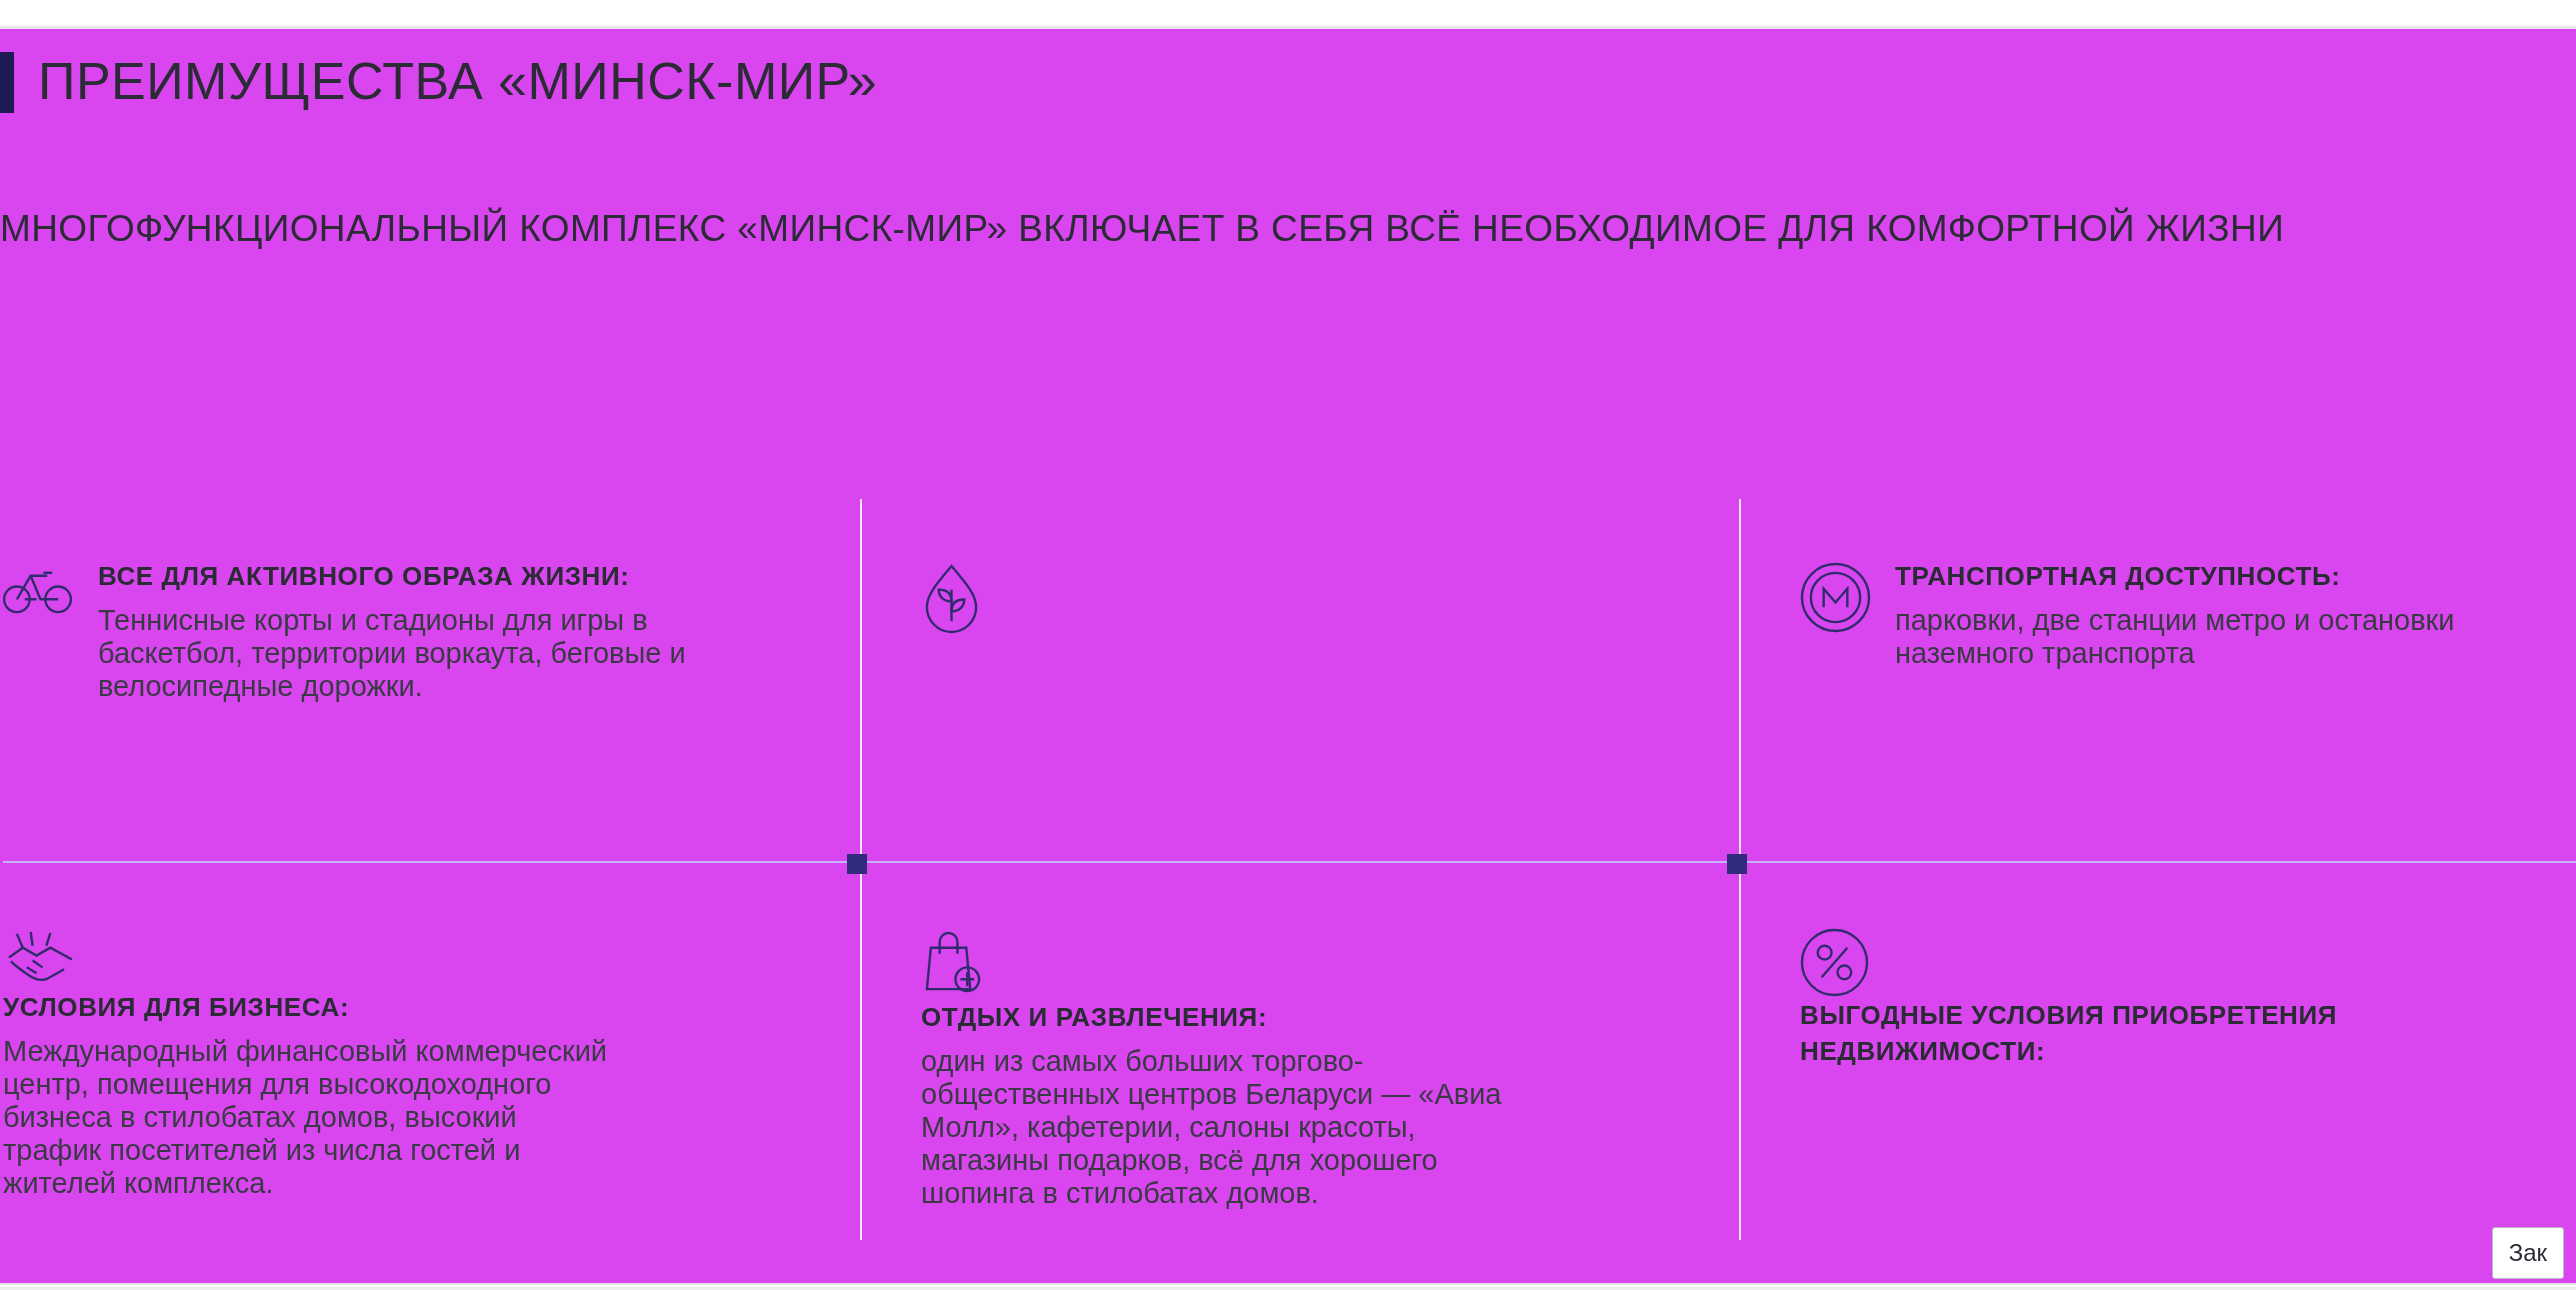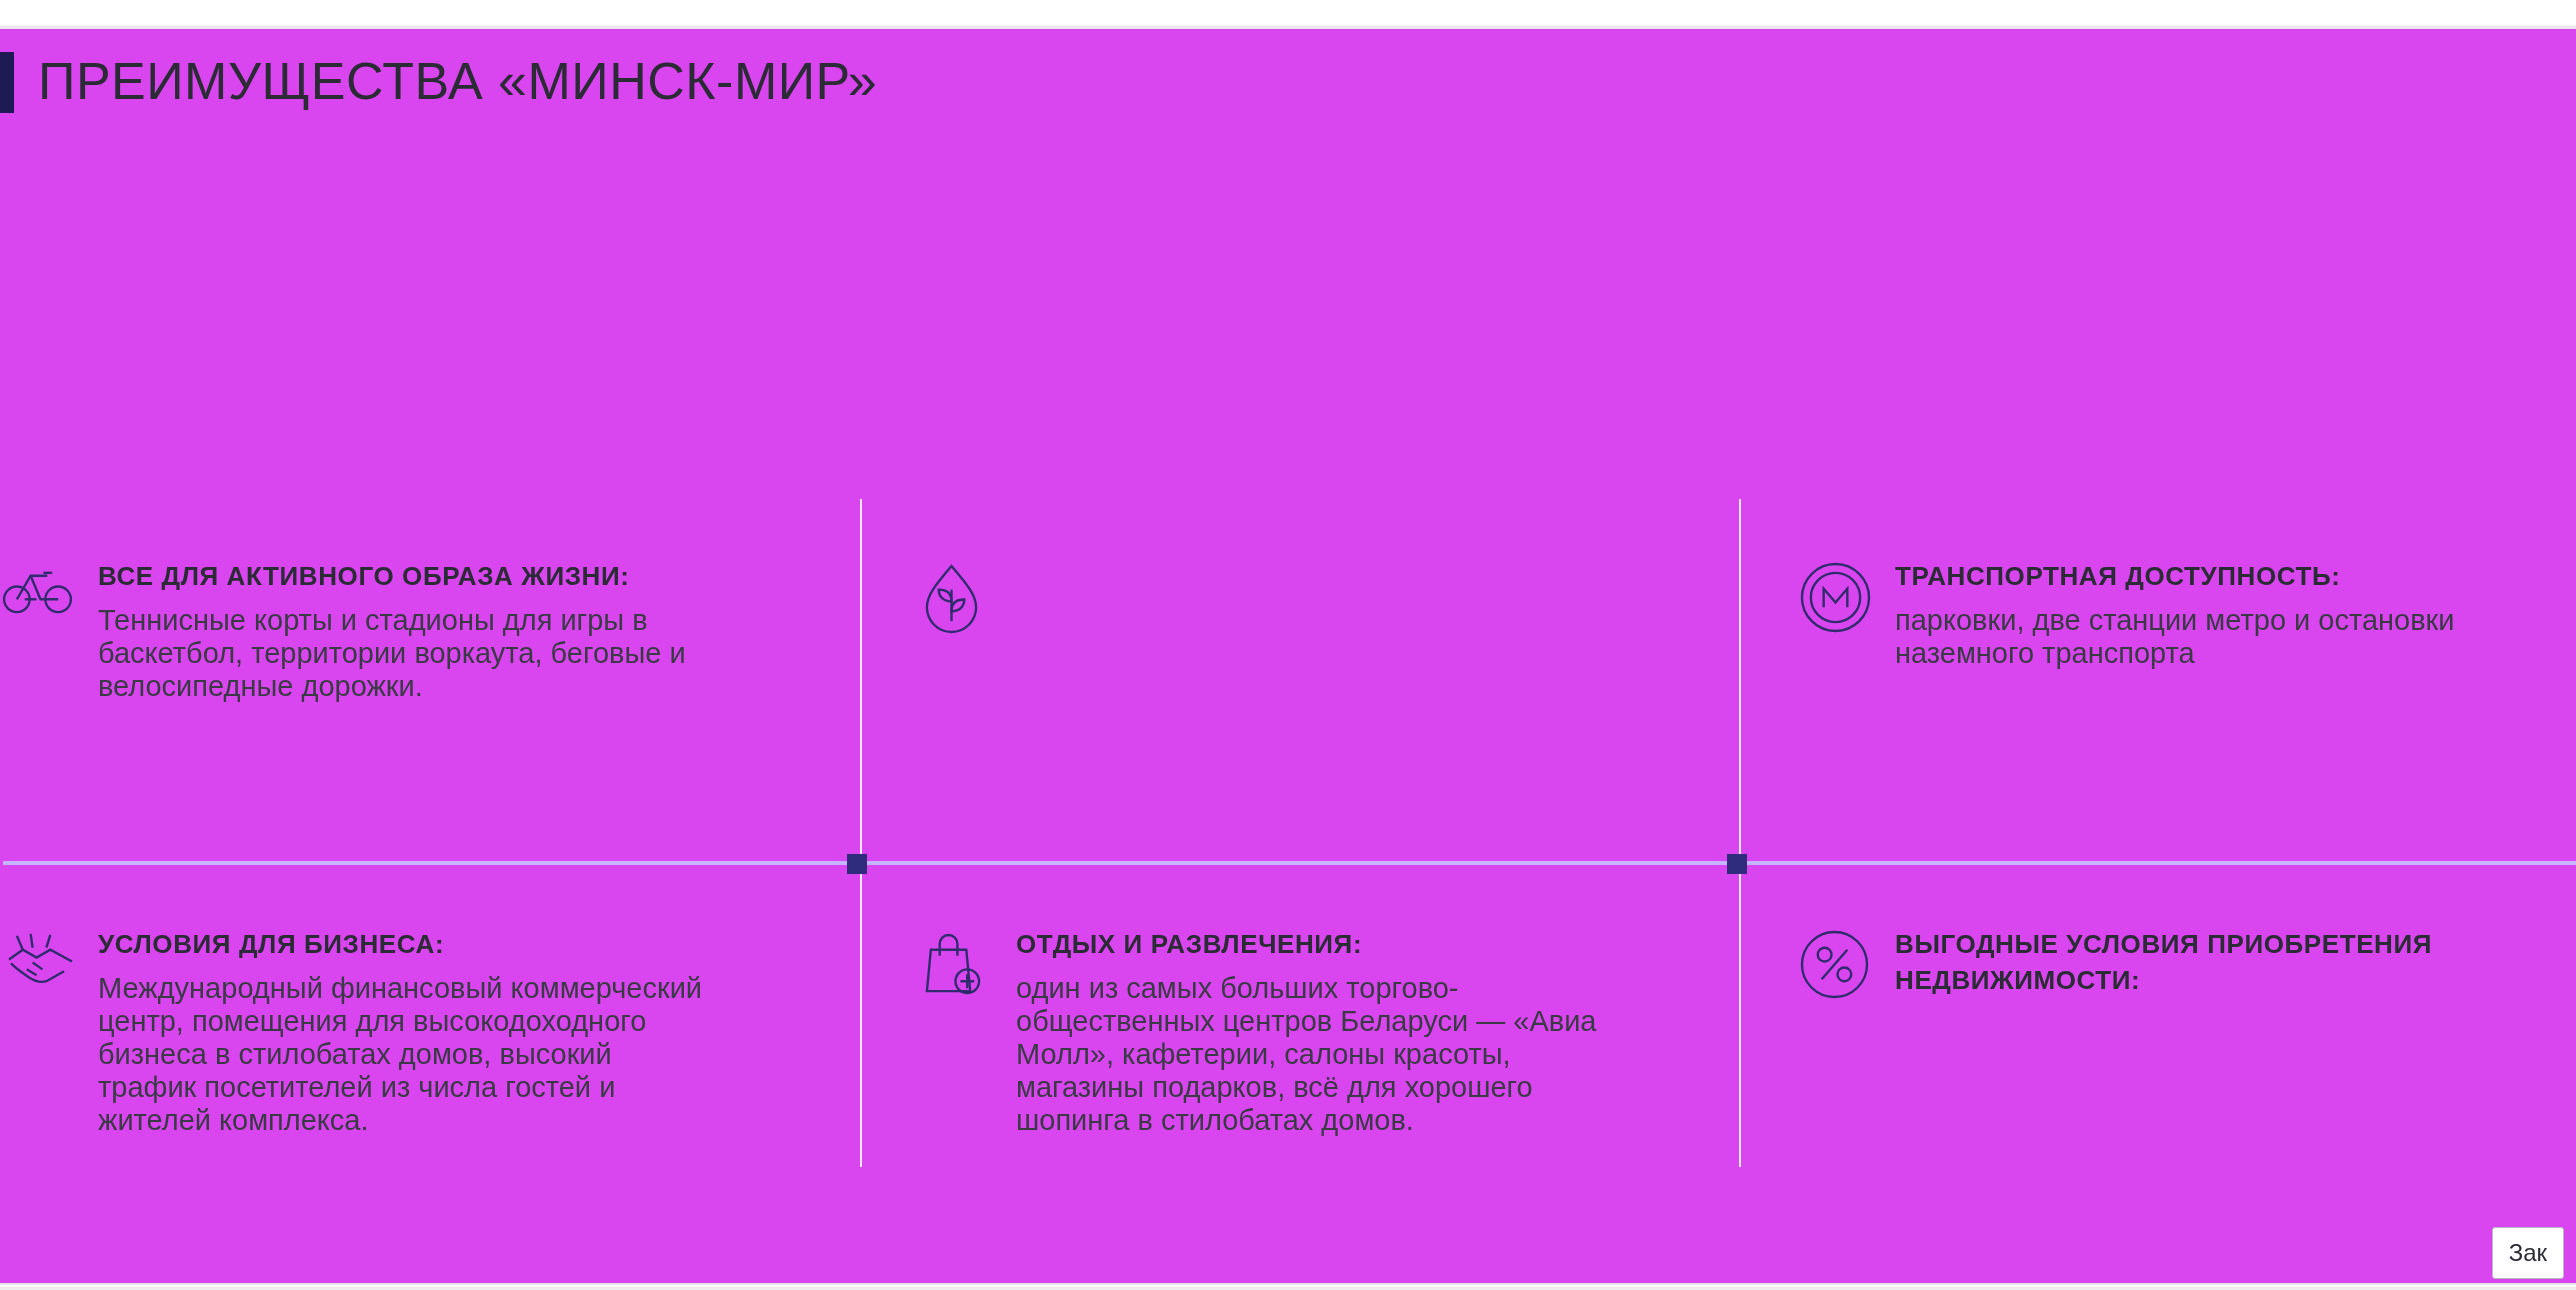--- a/index.html
+++ b/index.html
@@ -76,21 +76,22 @@
     position: relative;
     display: flex;
     padding: 65px 59px 30px 0;
   }
   
   .cell.col2, .cell.col3 {
     border-left: 2px solid #e9e9ef;
     padding-left: 59px;
   }
   .cell.row2 {
-    border-top: 4px solid #c4b5fd;
+    border-top: 2px solid #c4b5fd;
+    flex-direction: column;
   }
   .cell.row1 {
     padding-top: 59px;
   }
   .cell.row2 {
     padding-top: 61px;
   }
 
   .icon-wrap {
     width: 95px;
@@ -166,20 +167,21 @@
 
 <div class="page">
 
   <div class="topline"></div>
 
   <div class="heading-row">
     <div class="heading-bar"></div>
     <h1 class="heading-title">ПРЕИМУЩЕСТВА «МИНСК-МИР»</h1>
   </div>
 
+  <p class="subtitle">МНОГОФУНКЦИОНАЛЬНЫЙ КОМПЛЕКС «МИНСК-МИР» ВКЛЮЧАЕТ В СЕБЯ ВСЁ НЕОБХОДИМОЕ ДЛЯ КОМФОРТНОЙ ЖИЗНИ</p>
 
   <div class="grid">
 
     <div class="cell row1 col1">
       <div class="icon-wrap">
         <svg width="69" height="53" viewBox="0 0 70 54" fill="none" stroke="#2f2b6d" stroke-width="2.4">
           <circle cx="14" cy="38" r="13"></circle>
           <circle cx="56" cy="38" r="13"></circle>
           <path d="M14 38 L28 14 L45 14"></path>
           <path d="M28 14 L38 38 L56 38"></path>

